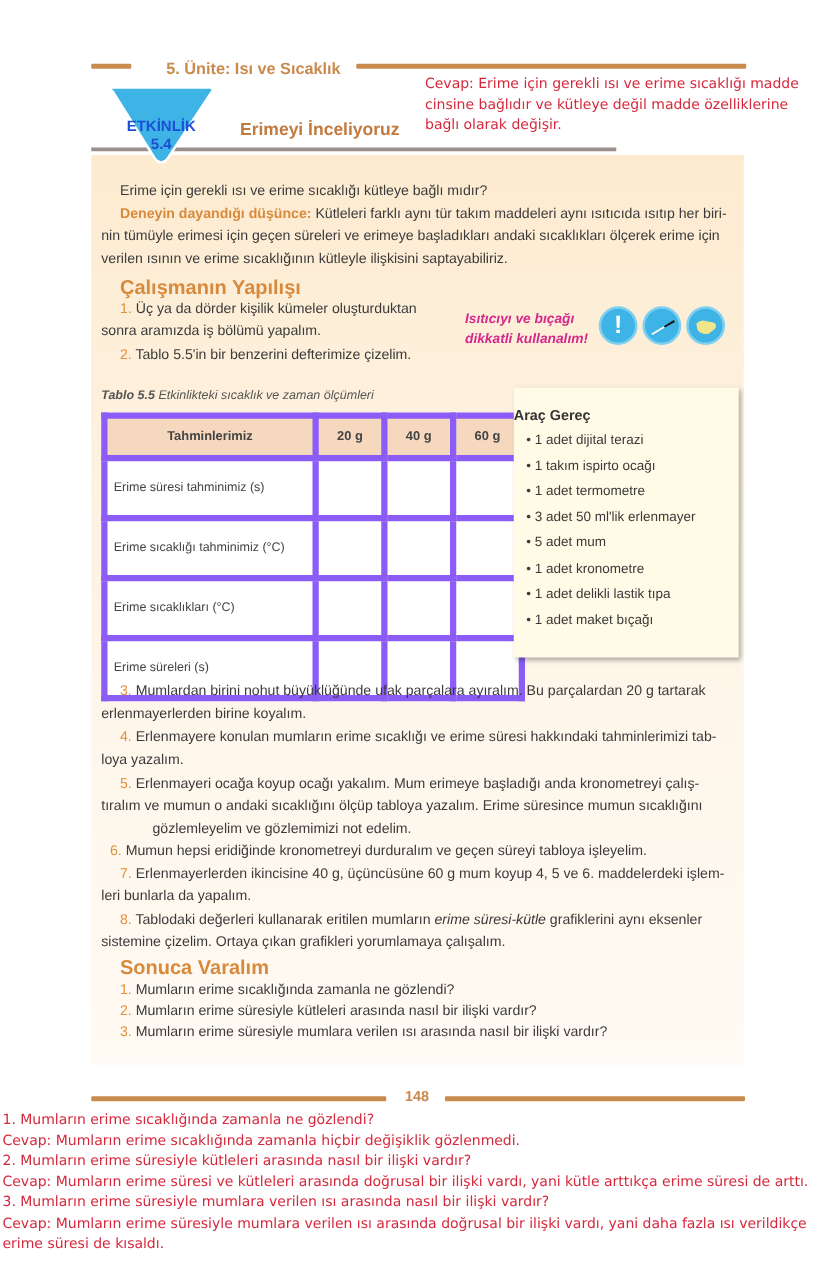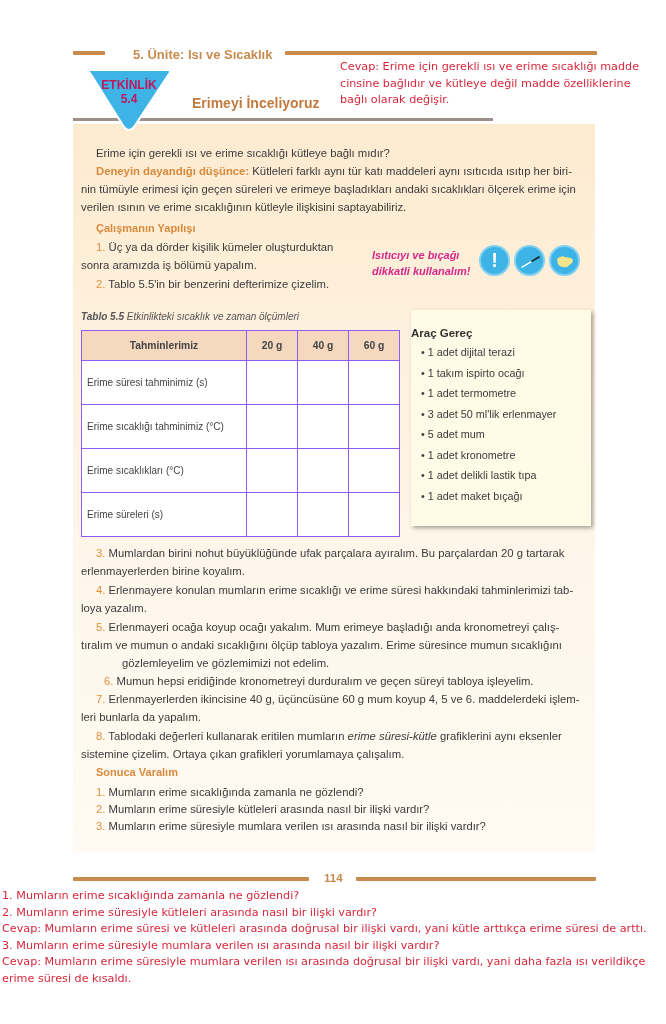--- a/index.html
+++ b/index.html
@@ -11,27 +11,27 @@
   .answer { color:#d6283c; font-family:"DejaVu Sans", sans-serif; }
   .top-answer { position:absolute; left:340px; top:59px; width:320px; font-size:11.2px; line-height:16.5px; }
   .badge { position:absolute; left:84px; top:69px; width:90px; height:62px; }
   .activity-title { position:absolute; left:192px; top:95px; font-size:14px; font-weight:bold; color:#c27a3e; }
   .title-rule { position:absolute; left:73px; top:118px; width:420px; height:3px; background:#9a8f8a; }
   .panel { position:absolute; left:73px; top:124px; width:522px; height:728px;
            background:linear-gradient(#fdebd0, #fef6ea 60%, #fffaf3); }
   .p { position:absolute; font-size:11.3px; line-height:18px; color:#3a3a3a;text-align:right; }
   .orange { color:#d88a3c; font-weight:bold; }
   .num { color:#e0913c; }
-  .section { position:absolute; font-size:11px; font-weight:bold; color:#d88a3c; }
+  .section { position:absolute; font-size:16px; font-weight:bold; color:#d88a3c; }
   .warn { position:absolute; left:372px; top:247px; font-size:11px; line-height:16px; font-weight:bold; font-style:italic; color:#d6288a; }
   .icon-circle { position:absolute; top:245px; width:31px; height:31px; border-radius:50%;
                  background:#3db3e6; border:2px solid #7fd0f0; box-sizing:border-box; display:flex; align-items:center; justify-content:center; }
   .table-caption { position:absolute; left:81px; top:311px; font-size:10px; color:#555; font-style:italic; }
   table.t { position:absolute; left:81px; top:330px; border-collapse:collapse; background:#fff; font-size:10px; }
-  table.t td, table.t th { border:1px solid #8b5cf6; color:#444; }
+  table.t td, table.t th { border:5px solid #8b5cf6; color:#444; }
   table.t th { background:#f6d8bf; height:27px; font-weight:bold; font-size:10.3px; }
   table.t td { height:41px; }
   table.t td.lbl { padding-left:5px; width:158px; }
   table.t td.c { width:48px; }
   .tools { position:absolute; left:411px; top:310px; width:180px; height:216px; background:#fffbe6;
            box-shadow:2px 2px 4px rgba(0,0,0,0.35); }
   .tools h3 { margin:0; position:absolute; left:0; width:180px; top:17px; font-size:11.5px; color:#333; }
   .tools ul { list-style:none; margin:0; padding:0; position:absolute; left:10px; top:36px; }
   .tools li { font-size:10.8px; height:20.5px; color:#3a3a3a; }
   .page-num { position:absolute; left:324px; top:872px; font-size:11.5px; font-weight:bold; color:#c98a4e; }
@@ -46,29 +46,29 @@
 
 <div class="top-answer answer">Cevap: Erime için gerekli ısı ve erime sıcaklığı madde cinsine bağlıdır ve kütleye değil madde özelliklerine bağlı olarak değişir.</div>
 
 <div class="panel"></div>
 <div class="title-rule"></div>
 
 <div class="badge">
   <svg width="90" height="62" viewBox="0 0 90 62">
     <path d="M6 4 Q3 2 6 1 L84 1 Q88 2 85 5 L50 58 Q45 64 40 58 Z" fill="#3db3e6" stroke="#ffffff" stroke-width="2"></path>
   </svg>
-  <div class="abs" style="left:0;top:9px;width:90px;text-align:center;color:#be185d;font-weight:bold;font-size:12px;line-height:14px;">
+  <div class="abs" style="left:0;top:25px;width:90px;text-align:center;color:#1d4ed8;font-weight:bold;font-size:12px;line-height:14px;">
     <div>ETKİNLİK</div>
     <div>5.4</div>
   </div>
 </div>
 <div class="activity-title">Erimeyi İnceliyoruz</div>
 
 <div class="p" style="left:96px;top:144px;">Erime için gerekli ısı ve erime sıcaklığı kütleye bağlı mıdır?</div>
-<div class="p" style="left:96px;top:162px;"><span class="orange">Deneyin dayandığı düşünce:</span><span> Kütleleri farklı aynı tür katı maddeleri aynı ısıtıcıda ısıtıp her biri-</span></div>
+<div class="p" style="left:96px;top:162px;"><span class="orange">Deneyin dayandığı düşünce:</span><span> Kütleleri farklı aynı tür takım maddeleri aynı ısıtıcıda ısıtıp her biri-</span></div>
 <div class="p" style="left:81px;top:180px;">nin tümüyle erimesi için geçen süreleri ve erimeye başladıkları andaki sıcaklıkları ölçerek erime için</div>
 <div class="p" style="left:81px;top:198px;">verilen ısının ve erime sıcaklığının kütleyle ilişkisini saptayabiliriz.</div>
 
 <div class="section" style="left:96px;top:222px;">Çalışmanın Yapılışı</div>
 <div class="p" style="left:96px;top:238px;"><span class="num">1.</span><span> Üç ya da dörder kişilik kümeler oluşturduktan</span></div>
 <div class="p" style="left:81px;top:256px;">sonra aramızda iş bölümü yapalım.</div>
 <div class="p" style="left:96px;top:275px;"><span class="num">2.</span><span> Tablo 5.5'in bir benzerini defterimize çizelim.</span></div>
 
 <div class="warn">
   <div>Isıtıcıyı ve bıçağı</div>
@@ -139,34 +139,35 @@
   </ul>
 </div>
 
 <div class="p" style="left:96px;top:544px;"><span class="num">3.</span><span> Mumlardan birini nohut büyüklüğünde ufak parçalara ayıralım. Bu parçalardan 20 g tartarak</span></div>
 <div class="p" style="left:81px;top:562px;">erlenmayerlerden birine koyalım.</div>
 <div class="p" style="left:96px;top:581px;"><span class="num">4.</span><span> Erlenmayere konulan mumların erime sıcaklığı ve erime süresi hakkındaki tahminlerimizi tab-</span></div>
 <div class="p" style="left:81px;top:599px;">loya yazalım.</div>
 <div class="p" style="left:96px;top:618px;"><span class="num">5.</span><span> Erlenmayeri ocağa koyup ocağı yakalım. Mum erimeye başladığı anda kronometreyi çalış-</span></div>
 <div class="p" style="left:81px;top:636px;">tıralım ve mumun o andaki sıcaklığını ölçüp tabloya yazalım. Erime süresince mumun sıcaklığını</div>
 <div class="p" style="left:81px;top:654px;margin-left:41px;">gözlemleyelim ve gözlemimizi not edelim.</div>
-<div class="p" style="left:104px;top:672px;"><span class="num">6.</span><span> Mumun hepsi eridiğinde kronometreyi durduralım ve geçen süreyi tabloya işleyelim.</span></div>
+<div class="p" style="left:88px;top:672px;"><span class="num">6.</span><span> Mumun hepsi eridiğinde kronometreyi durduralım ve geçen süreyi tabloya işleyelim.</span></div>
 <div class="p" style="left:96px;top:690px;"><span class="num">7.</span><span> Erlenmayerlerden ikincisine 40 g, üçüncüsüne 60 g mum koyup 4, 5 ve 6. maddelerdeki işlem-</span></div>
 <div class="p" style="left:81px;top:708px;">leri bunlarla da yapalım.</div>
 <div class="p" style="left:96px;top:727px;"><span class="num">8.</span><span> Tablodaki değerleri kullanarak eritilen mumların </span><i>erime süresi-kütle</i><span> grafiklerini aynı eksenler</span></div>
 <div class="p" style="left:81px;top:745px;">sistemine çizelim. Ortaya çıkan grafikleri yorumlamaya çalışalım.</div>
 
 <div class="section" style="left:96px;top:766px;">Sonuca Varalım</div>
 <div class="p" style="left:96px;top:783px;"><span class="num">1.</span><span> Mumların erime sıcaklığında zamanla ne gözlendi?</span></div>
 <div class="p" style="left:96px;top:800px;"><span class="num">2.</span><span> Mumların erime süresiyle kütleleri arasında nasıl bir ilişki vardır?</span></div>
 <div class="p" style="left:96px;top:817px;"><span class="num">3.</span><span> Mumların erime süresiyle mumlara verilen ısı arasında nasıl bir ilişki vardır?</span></div>
 
 <div class="rule" style="left:73px;top:877px;width:236px;"></div>
-<div class="page-num">114</div>
+<div class="page-num">148</div>
 <div class="rule" style="left:356px;top:877px;width:240px;"></div>
 
 <div class="bottom answer">
   <div>1. Mumların erime sıcaklığında zamanla ne gözlendi?</div>
+  <div>Cevap: Mumların erime sıcaklığında zamanla hiçbir değişiklik gözlenmedi.</div>
   <div>2. Mumların erime süresiyle kütleleri arasında nasıl bir ilişki vardır?</div>
   <div>Cevap: Mumların erime süresi ve kütleleri arasında doğrusal bir ilişki vardı, yani kütle arttıkça erime süresi de arttı.</div>
   <div>3. Mumların erime süresiyle mumlara verilen ısı arasında nasıl bir ilişki vardır?</div>
   <div>Cevap: Mumların erime süresiyle mumlara verilen ısı arasında doğrusal bir ilişki vardı, yani daha fazla ısı verildikçe erime süresi de kısaldı.</div>
 </div>
 
 </body></html>

